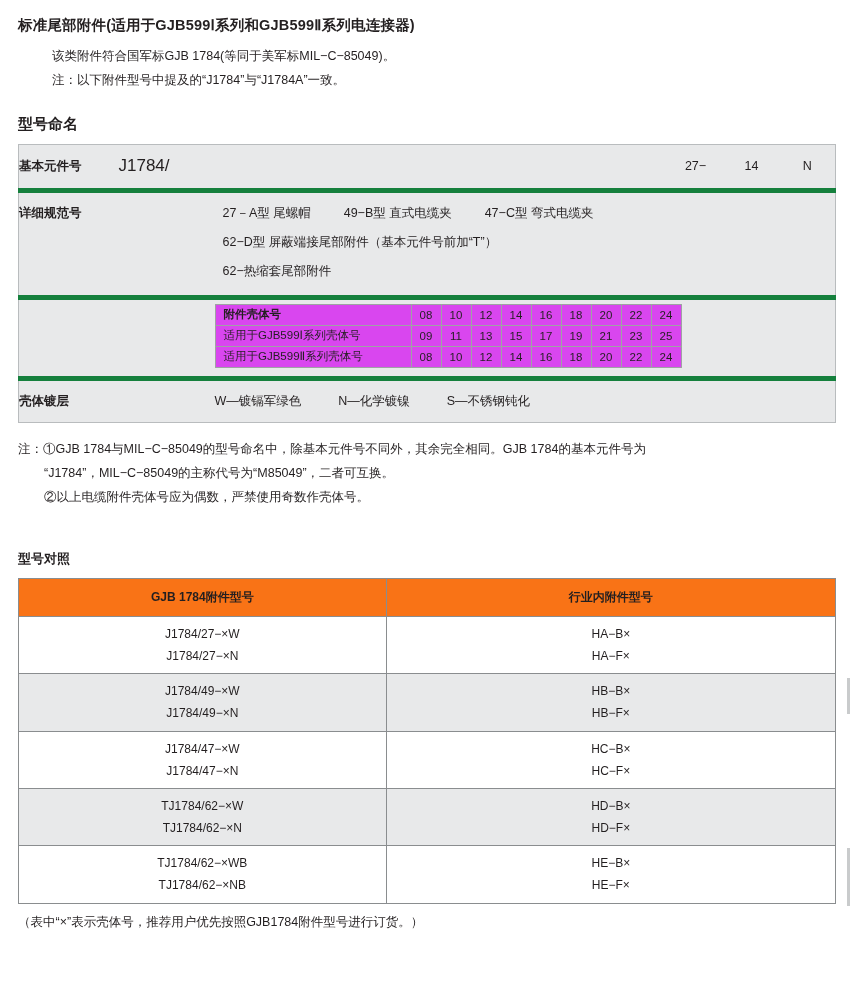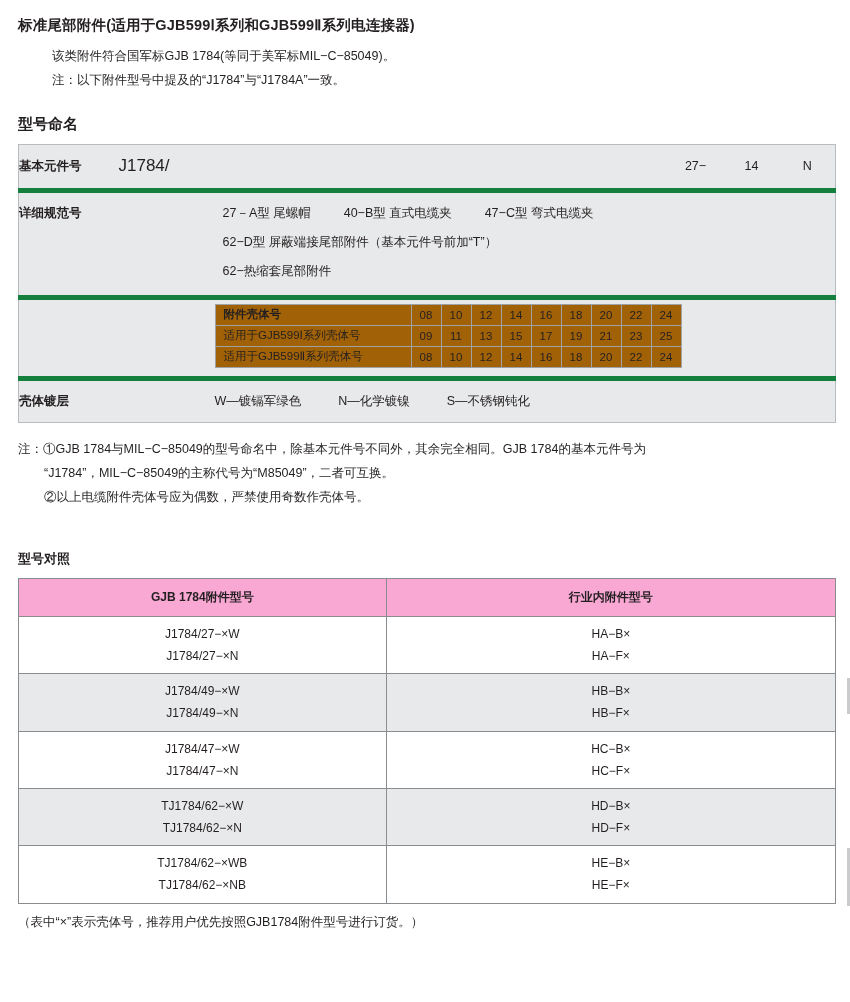--- a/index.html
+++ b/index.html
@@ -75,21 +75,21 @@
     padding: 6px 0 8px 0;
   }
   .detail-list .ln { padding-left: 104px; }
   .detail-list .ln span.gap { display: inline-block; width: 26px; }
 
   
   .shell-wrap { padding: 4px 0 8px 0; }
   .shell-tbl {
     border-collapse: collapse;
     margin-left: 96px;
-    background: #a16207;
+    background: #d946ef;
     font-size: 11.5px;
   }
   .shell-tbl td {
     border: 1px solid #9fa2a4;
     height: 21px;
     text-align: center;
     padding: 0 4px;
     white-space: nowrap;
   }
   .shell-tbl td.hd {
@@ -138,21 +138,21 @@
   .cmp td {
     border: 1px solid #8a8d8f;
     text-align: center;
     vertical-align: middle;
     padding: 6px 0;
     line-height: 1.85;
   }
   .cmp tr.head td {
     font-weight: bold;
     height: 38px;
-    background: #f9a8d4;
+    background: #f97316;
     padding: 0;
   }
   .cmp tr.shade td { background: #e8e9ea; }
   .cmp td.c1 { width: 45%; }
   .cmp .two-line div { white-space: nowrap; }
 
   .footnote {
     font-size: 12.5px;
     margin: 10px 0 0 2px;
   }
@@ -189,21 +189,21 @@
       <td class="cellbox">N</td>
     </tr>
 
     <tr class="rule-h">
       <td class="lbl-cell" style="vertical-align:top; padding-top:12px;">详细规范号</td>
       <td colspan="4">
         <div class="detail-list">
           <div class="ln">
             <span>27－A型  尾螺帽</span>
             <span class="gap"></span>
-            <span>40−B型  直式电缆夹</span>
+            <span>49−B型  直式电缆夹</span>
             <span class="gap"></span>
             <span>47−C型  弯式电缆夹</span>
           </div>
           <div class="ln">62−D型  屏蔽端接尾部附件（基本元件号前加“T”）</div>
           <div class="ln">62−热缩套尾部附件</div>
         </div>
       </td>
     </tr>
 
     <tr class="rule-h">

